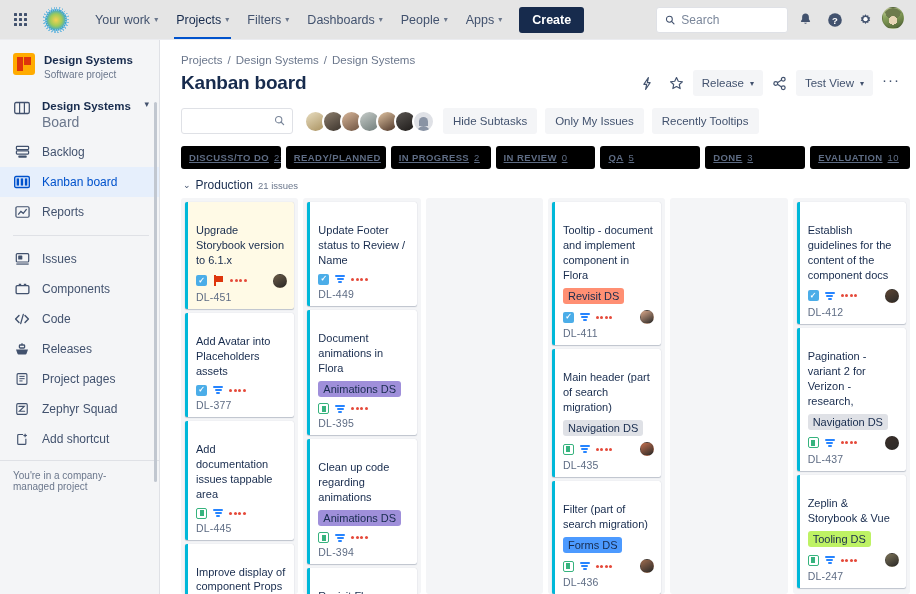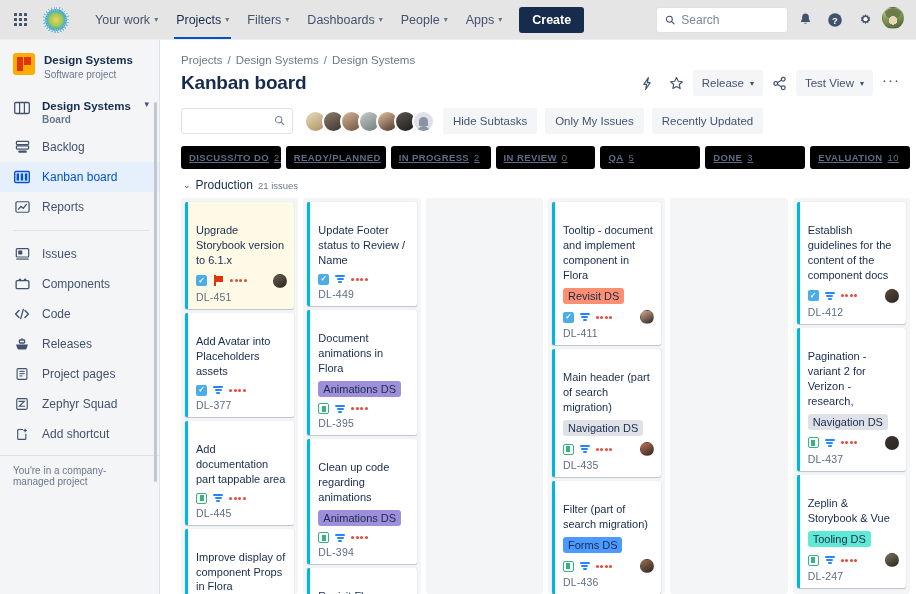--- a/index.html
+++ b/index.html
@@ -78,21 +78,21 @@
     display:flex; align-items:center; gap:11px; padding: 6px 10px 6px 13px;
     cursor:pointer; font-size:12px; color:#42526e; position:relative; min-height:30px;
   }
   .nrow.sel { background:#e6effc; color:#0052cc; font-weight:400; }
   .nrow.sel .nlabel { color:#0052cc; }
   .nrow .nicon { width:18px; height:18px; flex:0 0 18px; display:flex; align-items:center; justify-content:center; }
   .nlabel { line-height:1.2; }
   .nrow.board-row { align-items:flex-start; padding-top:7px; padding-bottom:7px;}
   .board-txt { display:flex; flex-direction:column; }
   .board-txt b { font-size:11.5px; font-weight:700; color:#172b4d; line-height:1.3;}
-  .board-txt span { font-size:10px; color:#6b778c;font-weight:bold; }
+  .board-txt span { font-size:14px; color:#6b778c; }
   .nrow .rchev { margin-left:auto; color:#42526e; font-size:9px; }
   .divider { height:1px; background:#dfe1e6; margin: 8px 10px 8px 13px; }
   .sb-footnote { font-size:10px; color:#6b778c; padding: 9px 13px 0 13px; border-top:1px solid #dfe1e6; margin-top:6px;}
   .sb-scroll { position:absolute; right:2px; top:62px; width:3px; height:380px; background:#c1c7d0; border-radius:2px; }
 
   
   .main { flex:1; min-width:0; display:flex; flex-direction:column; background:#fff; padding-left: 11px; overflow:hidden;}
   .crumbs { font-size:11.5px; color:#6b778c; padding: 14px 0 0 10px; display:flex; gap:5px; }
   .crumbs a { color:#6b778c; text-decoration:none; cursor:pointer; }
   .crumbs .sep { color:#6b778c; }
@@ -440,21 +440,21 @@
           <div class="av" style="background:linear-gradient(150deg,#d8b79a,#6c5140)"></div>
           <div class="av" style="background:linear-gradient(150deg,#c6ccc9,#6f7b78)"></div>
           <div class="av" style="background:linear-gradient(150deg,#e0c3a2,#4a3326)"></div>
           <div class="av" style="background:linear-gradient(150deg,#5a5652,#1d1a18)"></div>
           <div class="av av-more">
               <div class="pers"></div>
             </div>
         </div>
         <div class="fbtn">Hide Subtasks</div>
         <div class="fbtn">Only My Issues</div>
-        <div class="fbtn">Recently Updated</div>
+        <div class="fbtn">Recently Tooltips</div>
       </div>
 
       <div class="boardwrap">
         <div class="colheads">
           <div class="colhead">
               <span>DISCUSS/TO DO</span>
               <span class="cnt">21</span>
             </div>
           <div class="colhead">
               <span>READY/PLANNED</span>
@@ -516,21 +516,21 @@
                   <span class="dots4">
                     <i></i>
                     <i></i>
                     <i></i>
                     <i></i>
                   </span>
                 </div>
                 <div class="card-key">DL-377</div>
               </div>
               <div class="card" style="border-left-color: rgb(0, 184, 217);">
-                <div class="card-title">Add documentation part tappable area</div>
+                <div class="card-title">Add documentation issues tappable area</div>
                 <div class="card-meta">
                   <span class="sq story"></span>
                   <span class="prio">
                     <i></i>
                     <i></i>
                     <i></i>
                   </span>
                   <span class="dots4">
                     <i></i>
                     <i></i>
@@ -672,21 +672,21 @@
                     <i></i>
                   </span>
                   <span class="dots4">
                     <i></i>
                     <i></i>
                     <i></i>
                     <i></i>
                   </span>
                   <span class="cavatar" style="background: linear-gradient(150deg, rgb(59, 47, 42), rgb(44, 42, 40));"></span>
                 </div><div class="card-key">DL-437</div></div>
-              <div class="card" style="border-left-color: rgb(0, 184, 217);"><div class="card-title">Zeplin &amp; Storybook &amp; Vue</div><span class="card-label" style="background: #5eead4; color: rgb(23, 43, 77);">Tooling DS</span><div class="card-meta">
+              <div class="card" style="border-left-color: rgb(0, 184, 217);"><div class="card-title">Zeplin &amp; Storybook &amp; Vue</div><span class="card-label" style="background: #bef264; color: rgb(23, 43, 77);">Tooling DS</span><div class="card-meta">
                   <span class="sq story"></span>
                   <span class="prio">
                     <i></i>
                     <i></i>
                     <i></i>
                   </span>
                   <span class="dots4">
                     <i></i>
                     <i></i>
                     <i></i>

